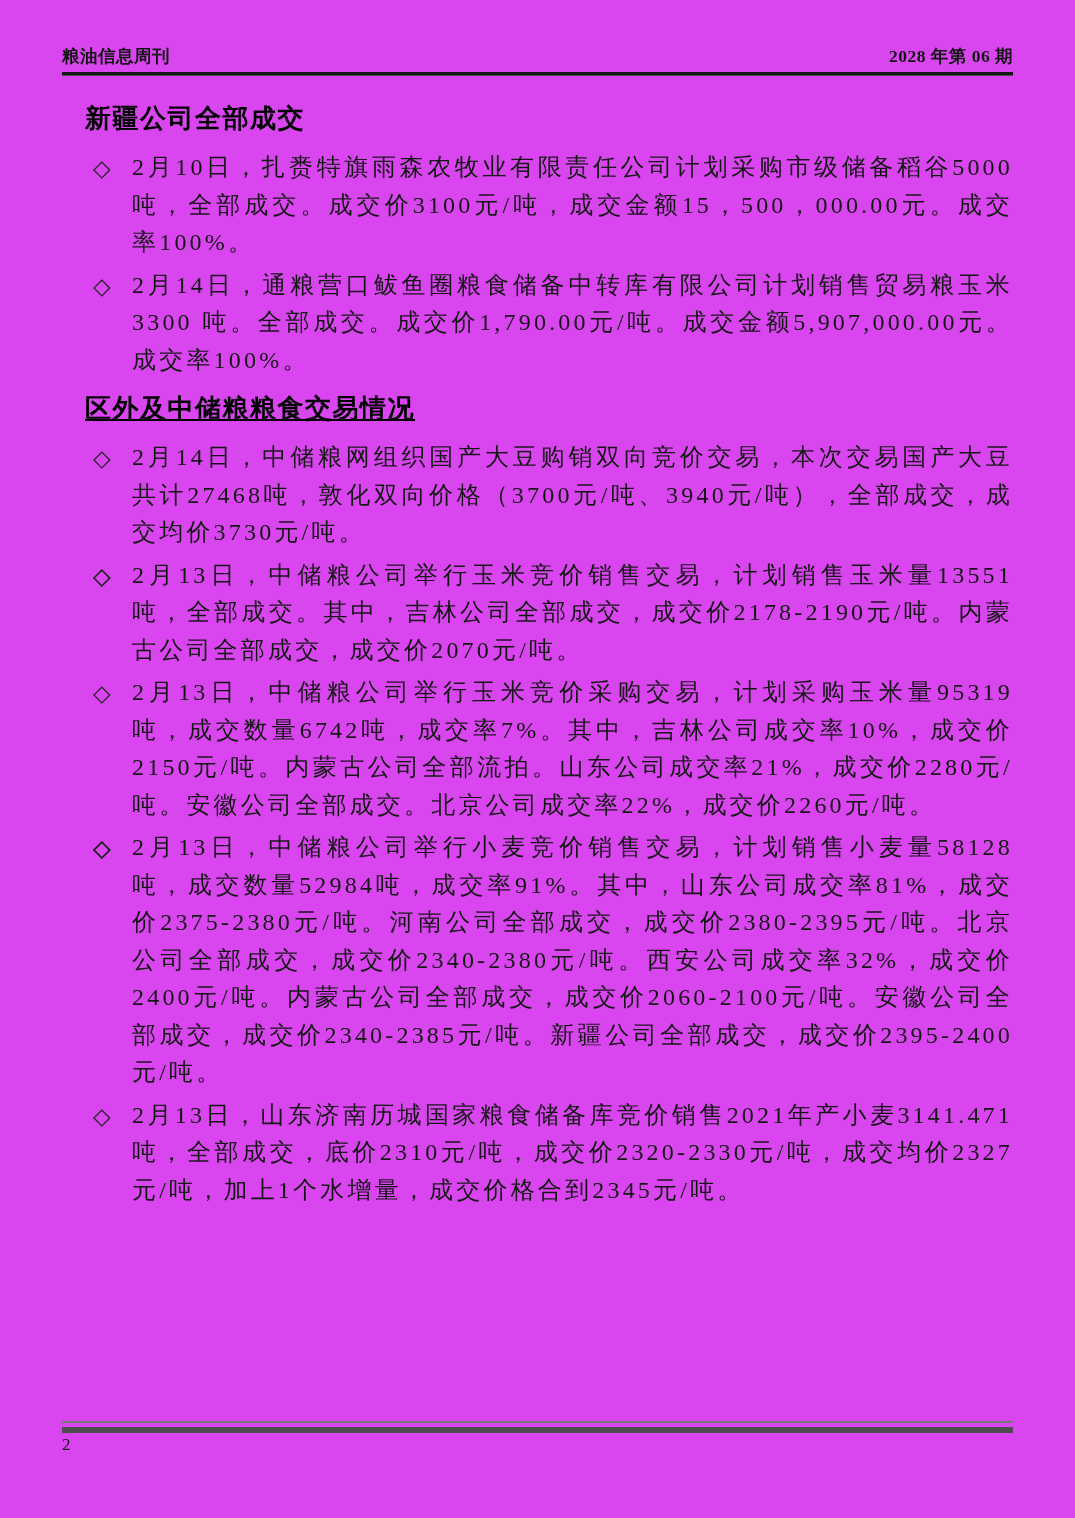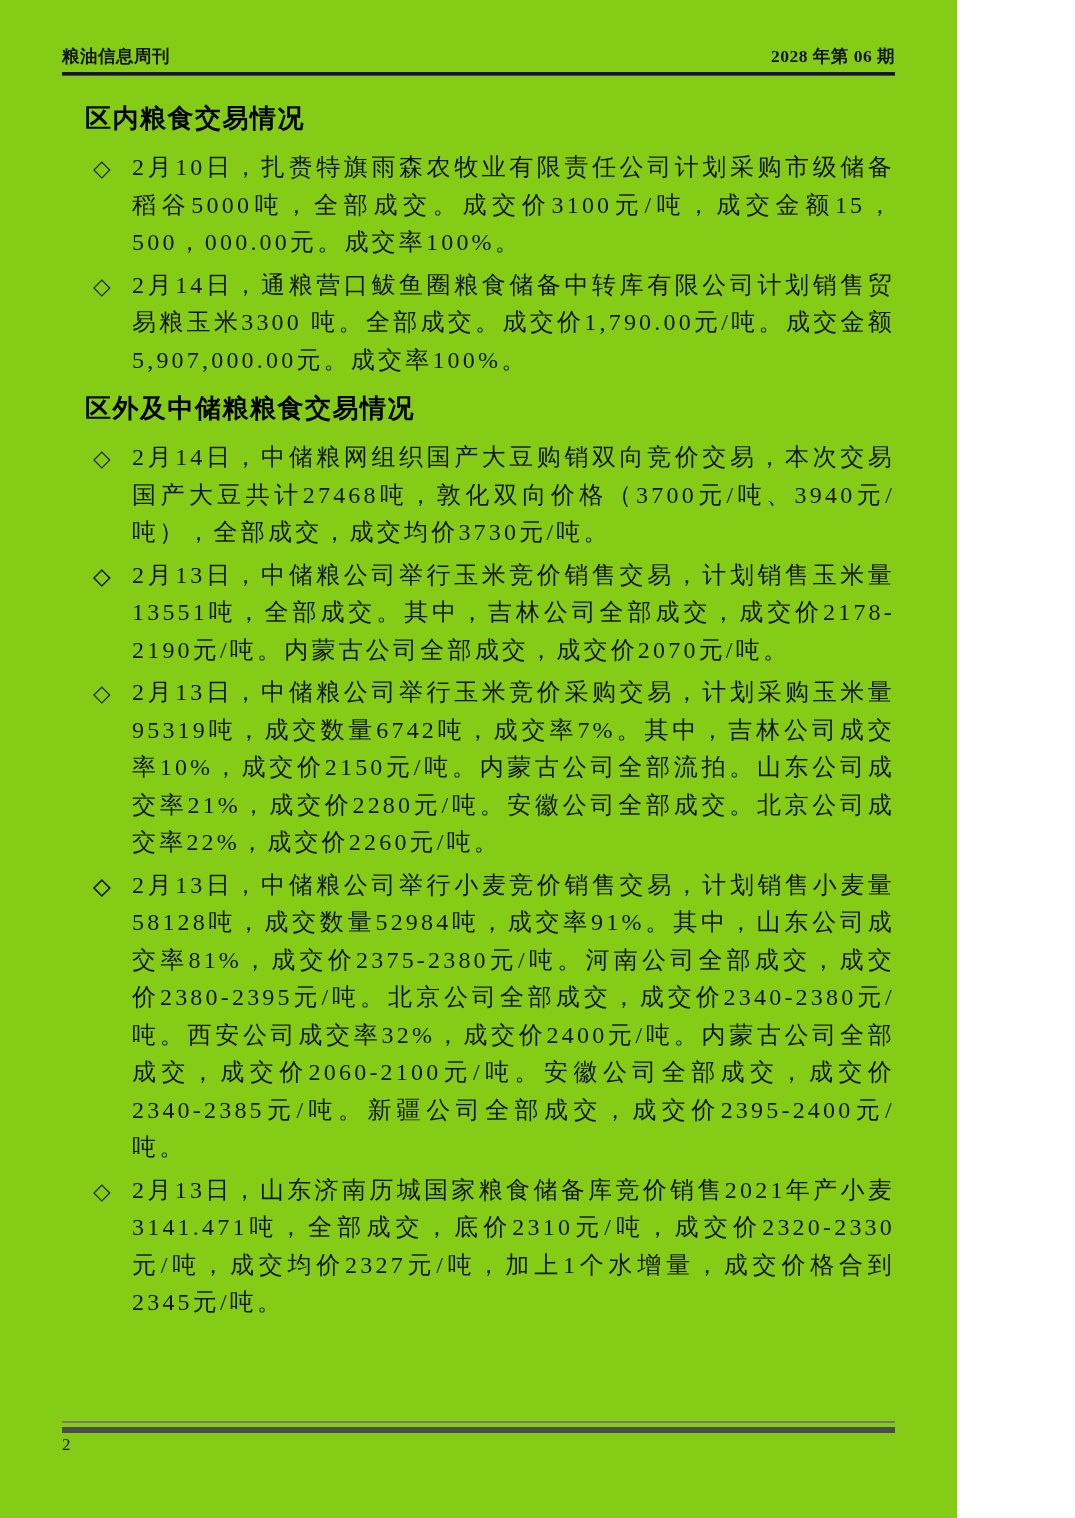--- a/index.html
+++ b/index.html
@@ -4,22 +4,22 @@
 <style>
   * { margin: 0; padding: 0; box-sizing: border-box; }
   html, body { background: #ffffff; }
   body {
     width: 1075px; height: 1518px;
     font-family: "Liberation Serif", "DejaVu Serif", serif;
     color: #111111;
   }
   .page {
     position: relative;
-    width: 957px; height: 1518px;
-    background: #84cc16;
+    width: 1075px; height: 1518px;
+    background: #d946ef;
     padding: 44px 62px 2px 62px;
     overflow: hidden;
   }
   
   .page-header {
     display: flex; justify-content: space-between; align-items: baseline;
     font-size: 17.5px; font-weight: bold; color: #141414;
     letter-spacing: 0.5px;
   }
   .header-rule {
@@ -30,21 +30,21 @@
   }
   
   .sec-title {
     font-family: "Liberation Sans", "DejaVu Sans", sans-serif;
     font-weight: 900;
     font-size: 26px;
     color: #000000;
     letter-spacing: 1.5px;
     margin: 25px 0 13px 23px;
   }
-  section + section .sec-title { margin-top: 12px; }
+  section + section .sec-title { margin-top: 12px; text-decoration: underline; }
   .item {
     position: relative;
     padding-left: 70px;
     font-size: 24px;
     line-height: 37.5px;
     letter-spacing: 3.2px;
     margin-bottom: 5px;
     text-align: justify;
     text-justify: inter-ideograph;
     color: #161616;
@@ -85,21 +85,21 @@
 <div class="page">
 
   <header class="page-header">
     <span class="journal">粮油信息周刊</span>
     <span class="issue">2028 年第 06 期</span>
   </header>
   <div class="header-rule"></div>
 
   <main class="content">
     <section>
-      <h2 class="sec-title">区内粮食交易情况</h2>
+      <h2 class="sec-title">新疆公司全部成交</h2>
       <div class="items">
           <div class="item"><span class="diamond">◇</span><span class="item-text">2月10日，扎赉特旗雨森农牧业有限责任公司计划采购市级储备稻谷5000吨，全部成交。成交价3100元/吨，成交金额15，500，000.00元。成交率100%。</span></div>
           <div class="item"><span class="diamond">◇</span><span class="item-text">2月14日，通粮营口鲅鱼圈粮食储备中转库有限公司计划销售贸易粮玉米3300 吨。全部成交。成交价1,790.00元/吨。成交金额5,907,000.00元。成交率100%。</span></div>
         </div>
     </section>
     <section>
       <h2 class="sec-title">区外及中储粮粮食交易情况</h2>
       <div class="items">
           <div class="item"><span class="diamond">◇</span><span class="item-text">2月14日，中储粮网组织国产大豆购销双向竞价交易，本次交易国产大豆共计27468吨，敦化双向价格（3700元/吨、3940元/吨），全部成交，成交均价3730元/吨。</span></div>
           <div class="item"><span class="diamond">◇</span></div>

